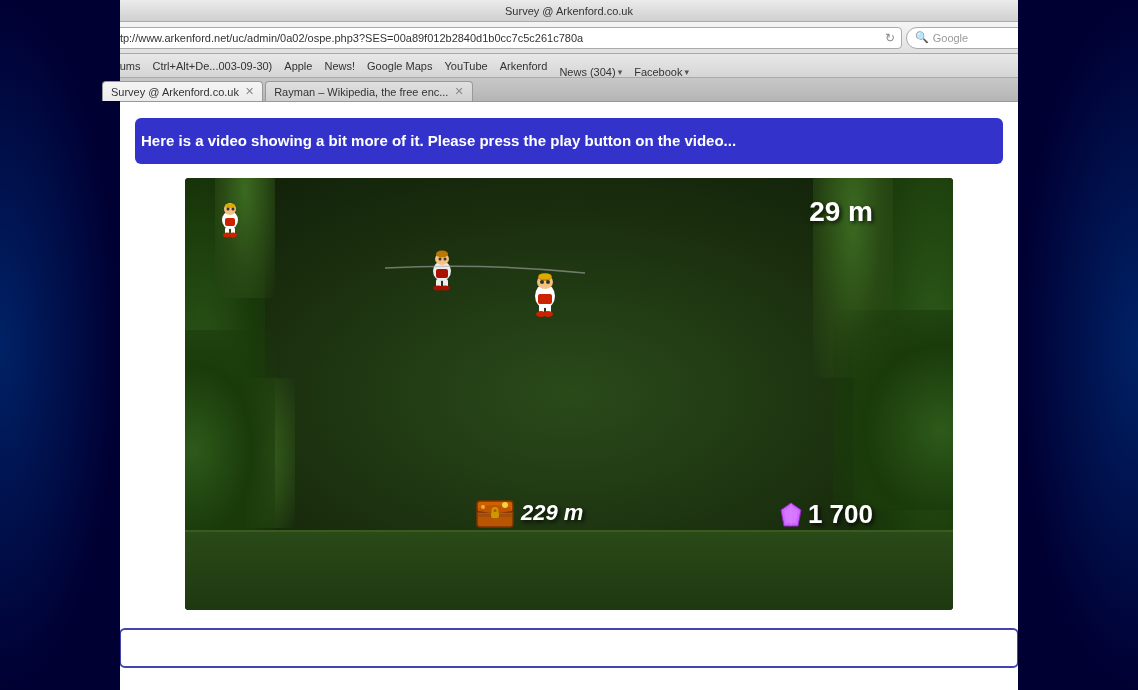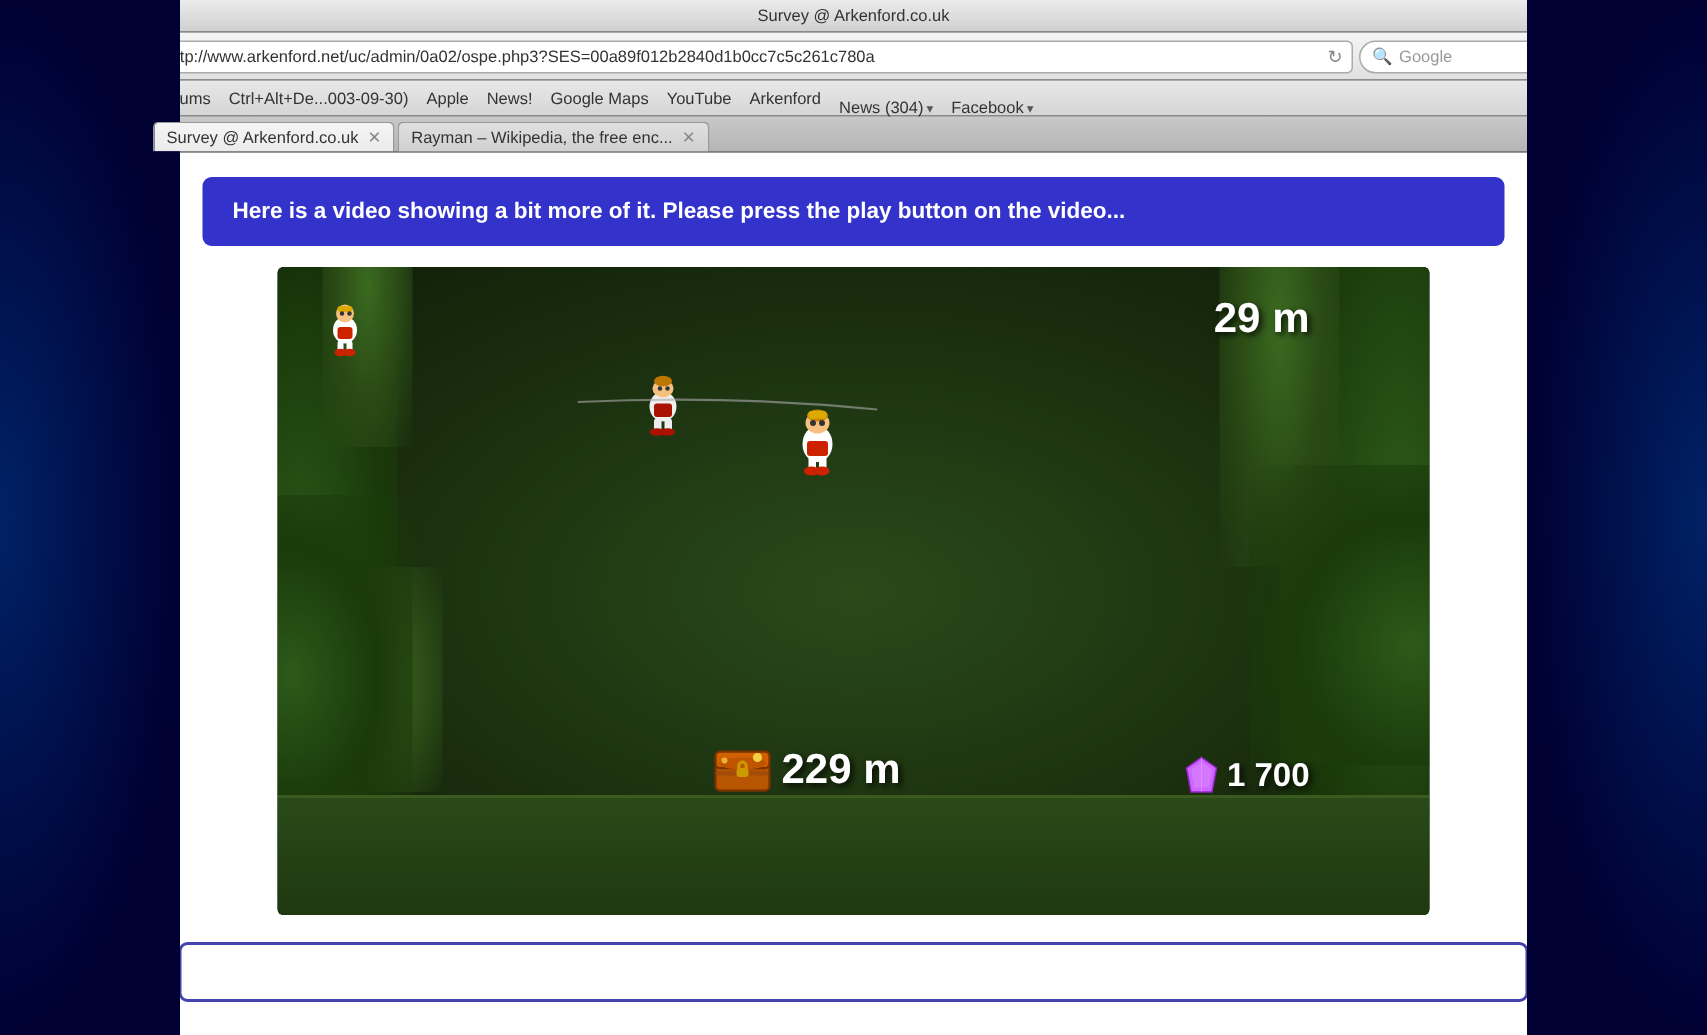--- a/index.html
+++ b/index.html
@@ -242,21 +242,21 @@
       flex-direction: column;
       align-items: center;
       gap: 14px;
     }
 
     
     .instruction-box {
       width: 100%;
       background: #3333cc;
       border-radius: 6px;
-      padding: 14px 20px;
+      padding: 14px 6px;
     }
     .instruction-text {
       color: #fff;
       font-size: 15px;
       font-weight: bold;
     }
 
     
     .video-container {
       width: 768px;
@@ -360,38 +360,39 @@
     .treasure-chest {
       position: absolute;
       bottom: 80px;
       left: 290px;
       display: flex;
       align-items: center;
       gap: 6px;
     }
     .distance-229 {
       color: #fff;
-      font-size: 28px;
+      font-size: 22px;
       font-weight: bold;
       text-shadow: 2px 2px 4px rgba(0,0,0,0.8);
       font-family: Arial, sans-serif;
+      font-style: italic;
     }
 
     
     .score-area {
       position: absolute;
       bottom: 80px;
       right: 80px;
       display: flex;
       align-items: center;
       gap: 6px;
     }
     .score-text {
       color: #fff;
-      font-size: 22px;
+      font-size: 26px;
       font-weight: bold;
       text-shadow: 2px 2px 4px rgba(0,0,0,0.8);
       font-family: Arial, sans-serif;
     }
 
     
     .bottom-box {
       width: 900px;
       height: 40px;
       border: 2px solid #4444aa;

